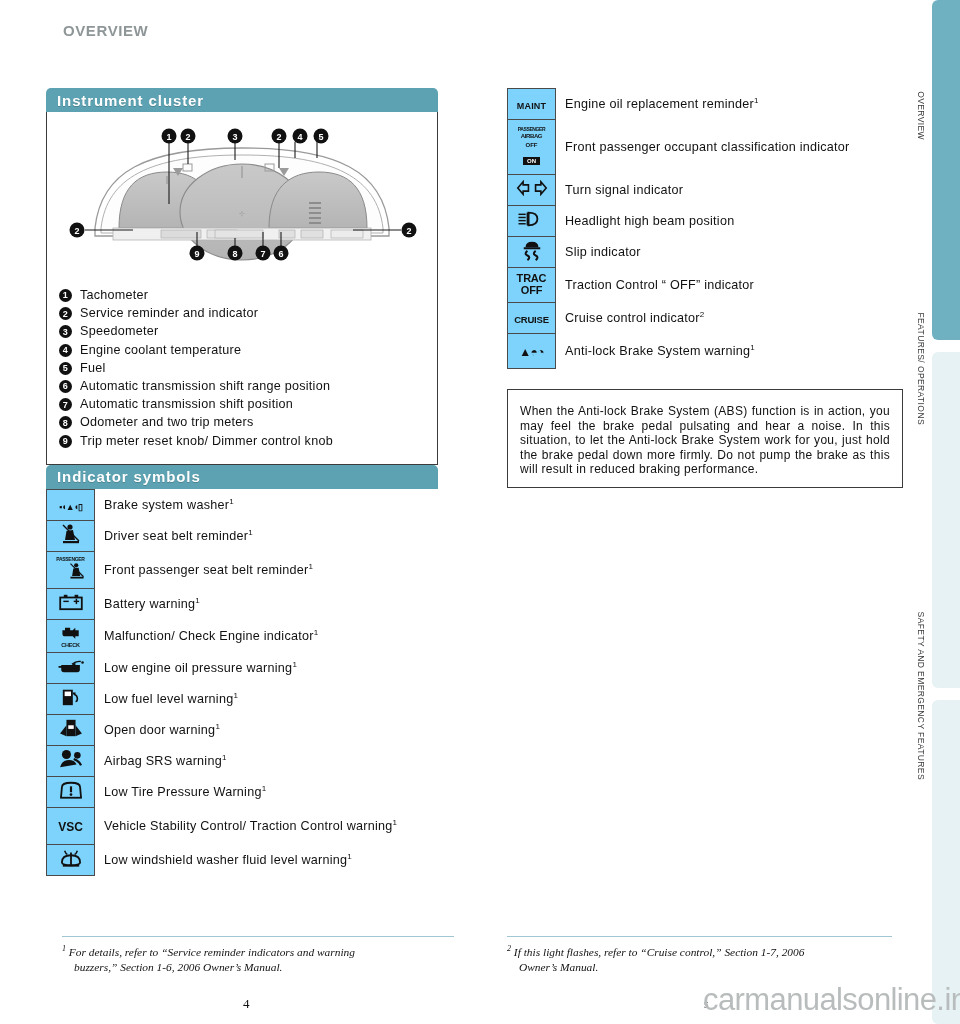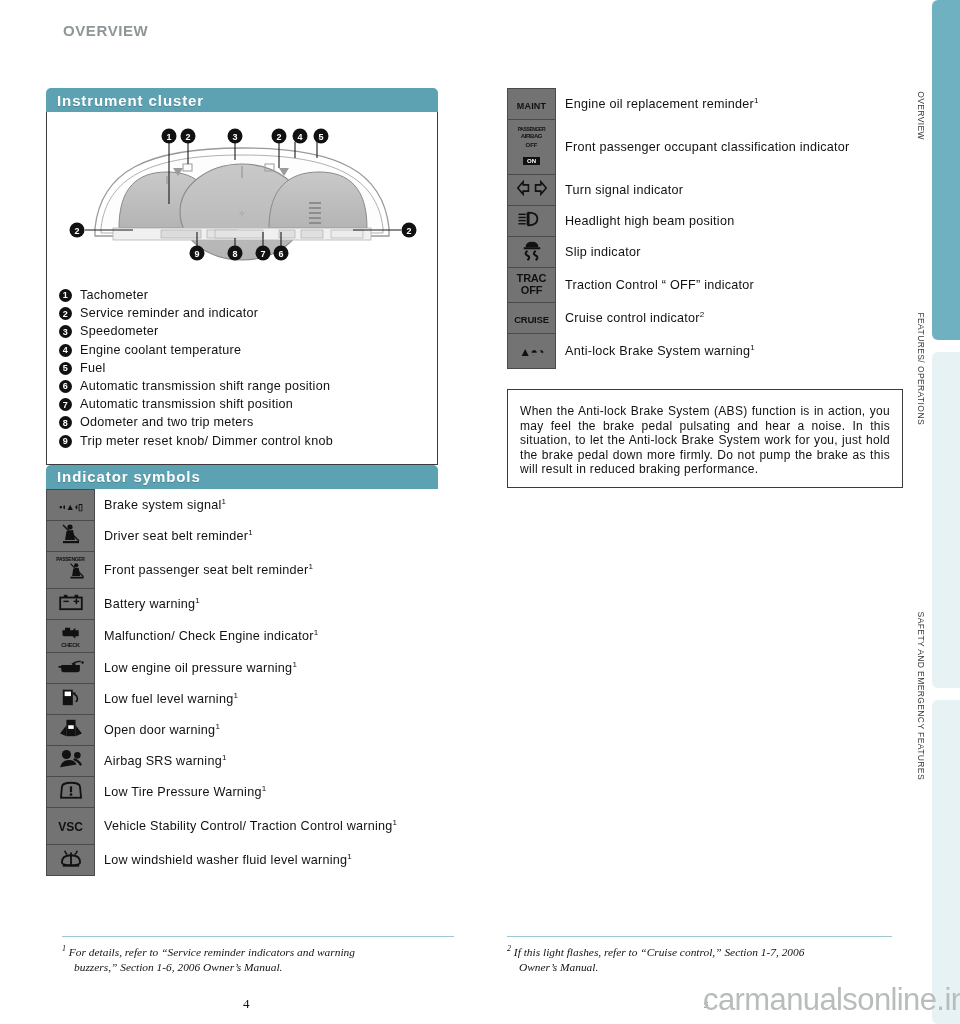--- a/index.html
+++ b/index.html
@@ -73,21 +73,21 @@
     display:flex;align-items:center;justify-content:center;
     margin:3px 8px 0 2px;
     font-family:"Liberation Sans",sans-serif;
   }
 
   
   .symtable{border-collapse:collapse;width:100%;table-layout:fixed;}
   .symtable td{vertical-align:middle;padding:0;}
   .symtable td.ico{
     width:47px;border:1px solid #4a4a4a;
-    height:30px;text-align:center;background:#737373;
+    height:30px;text-align:center;background:#7dd3fc;
   }
   .symtable td.lbl{
     padding-left:9px;font-size:12.6px;line-height:16px;color:#111;
     letter-spacing:.25px;
   }
   sup{font-size:8px;vertical-align:super;line-height:0;}
   .icotext{font-weight:bold;color:#111;font-family:"Liberation Sans",sans-serif;}
 
   
   .caution{
@@ -285,21 +285,21 @@
       <span class="banner-txt">Indicator symbols</span>
     </div>
 
     <table class="symtable">
       <tbody>
           <tr>
         <td class="ico">
           <span class="icotext" style="font-size:9px;letter-spacing:-1px;">▪◖▲◖▯</span>
         </td>
         <td class="lbl">
-          <span>Brake system signal</span><sup>1</sup>
+          <span>Brake system washer</span><sup>1</sup>
         </td>
       </tr>
       <tr>
         <td class="ico">
           <svg width="22" height="22" viewBox="0 0 22 22">
             <circle cx="10" cy="4" r="2.6" fill="#111"></circle>
             <path d="M6.5 8 L13 7 L15 17 L5 17 Z" fill="#111"></path>
             <path d="M3 18 h16 v2.2 h-16 z" fill="#111"></path>
             <line x1="3" y1="2" x2="19" y2="18" stroke="#111" stroke-width="1.4"></line>
           </svg>

